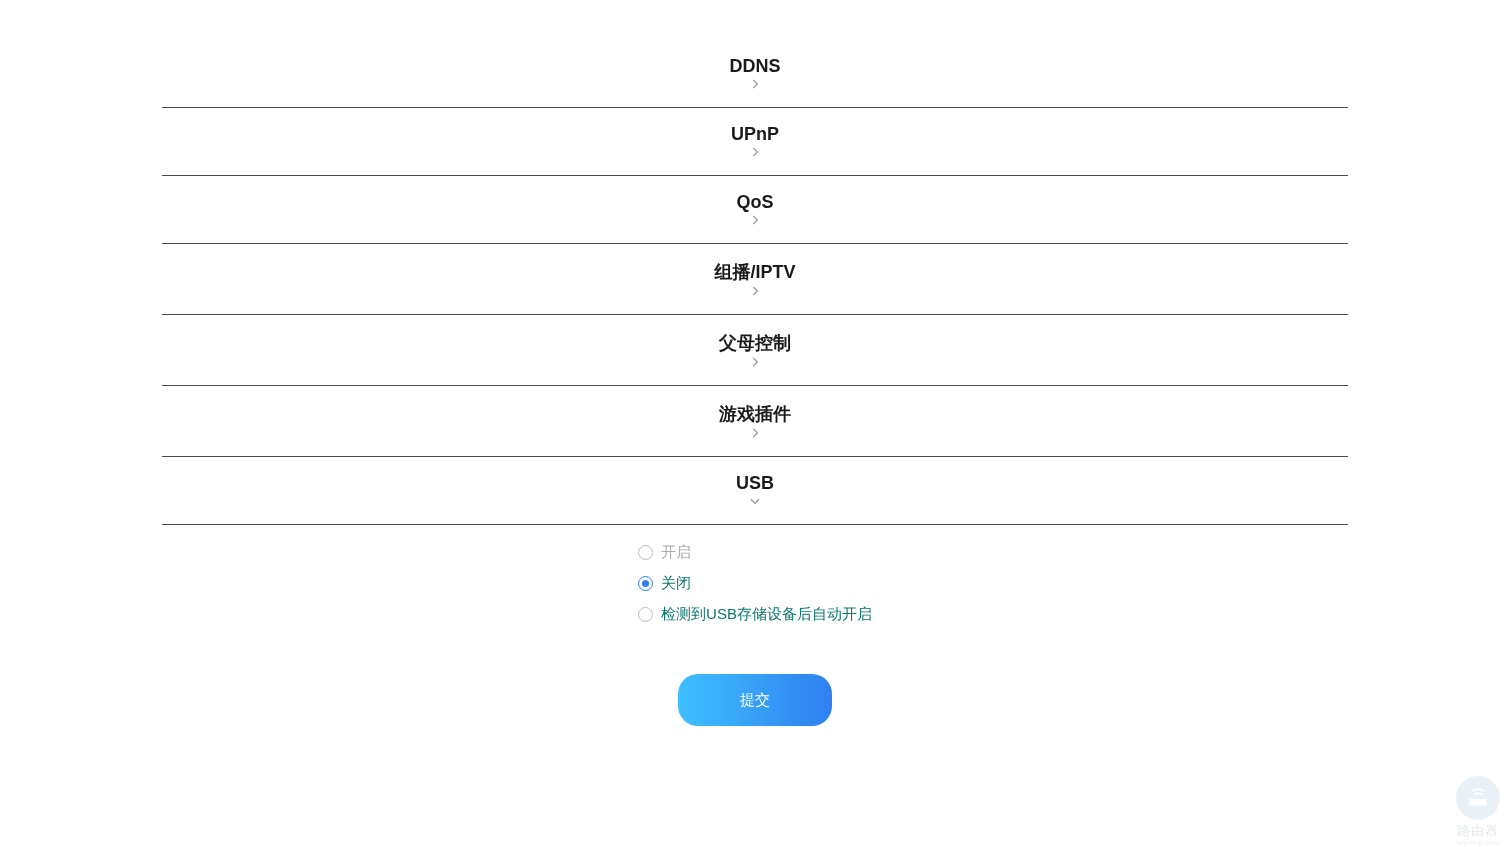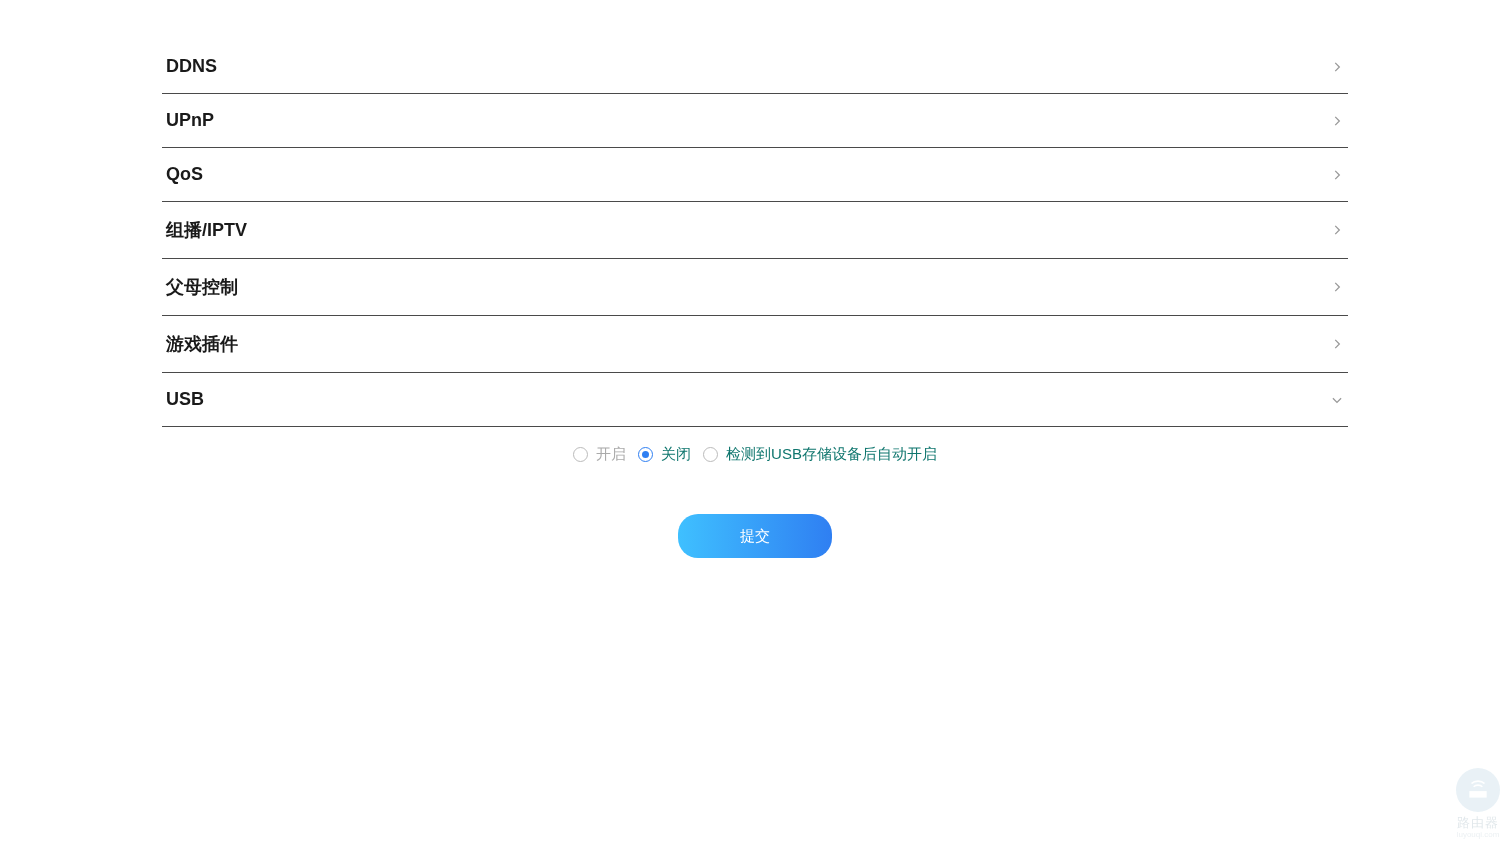--- a/index.html
+++ b/index.html
@@ -16,20 +16,21 @@
       margin: 0 auto;
       padding-top: 40px;
     }
     .accordion-item {
       border-bottom: 1px solid #4a4a4a;
       padding: 16px 4px;
       display: flex;
       justify-content: space-between;
       align-items: center;
       cursor: pointer;
+      flex-direction: column;
     }
     .accordion-title {
       font-size: 18px;
       font-weight: 700;
       color: #1a1a1a;
     }
     .chevron {
       color: #888;
       display: inline-flex;
       align-items: center;
@@ -68,20 +69,21 @@
     }
     .form-label {
       width: 550px;
       text-align: right;
       padding-right: 20px;
       color: #333;
       font-size: 15px;
     }
     .form-options {
       display: flex;
+      flex-direction: column;
       gap: 12px;
     }
     .radio-opt {
       display: flex;
       align-items: center;
       gap: 8px;
       cursor: pointer;
     }
     .radio-circ {
       width: 15px; height: 15px;
@@ -101,33 +103,33 @@
     .radio-label { color: #0f766e; font-size: 15px; }
     .radio-label.disabled { color: #aaa; }
 
     .submit-wrap {
       margin-top: 50px;
       display: flex;
       justify-content: center;
     }
     .submit-btn {
       width: 154px;
-      height: 44px;
+      height: 52px;
       border: none;
       border-radius: 20px;
       background: linear-gradient(90deg, #3fc0ff 0%, #2f7ff2 100%);
       color: #fff;
       font-size: 15px;
       cursor: pointer;
     }
 
     .watermark {
       position: fixed;
       right: 10px;
-      bottom: 8px;
+      bottom: 0;
       display: flex;
       flex-direction: column;
       align-items: center;
       opacity: 0.35;
       pointer-events: none;
     }
     .watermark-icon {
       width: 44px; height: 44px;
       border-radius: 50%;
       background: #bfd8e6;

